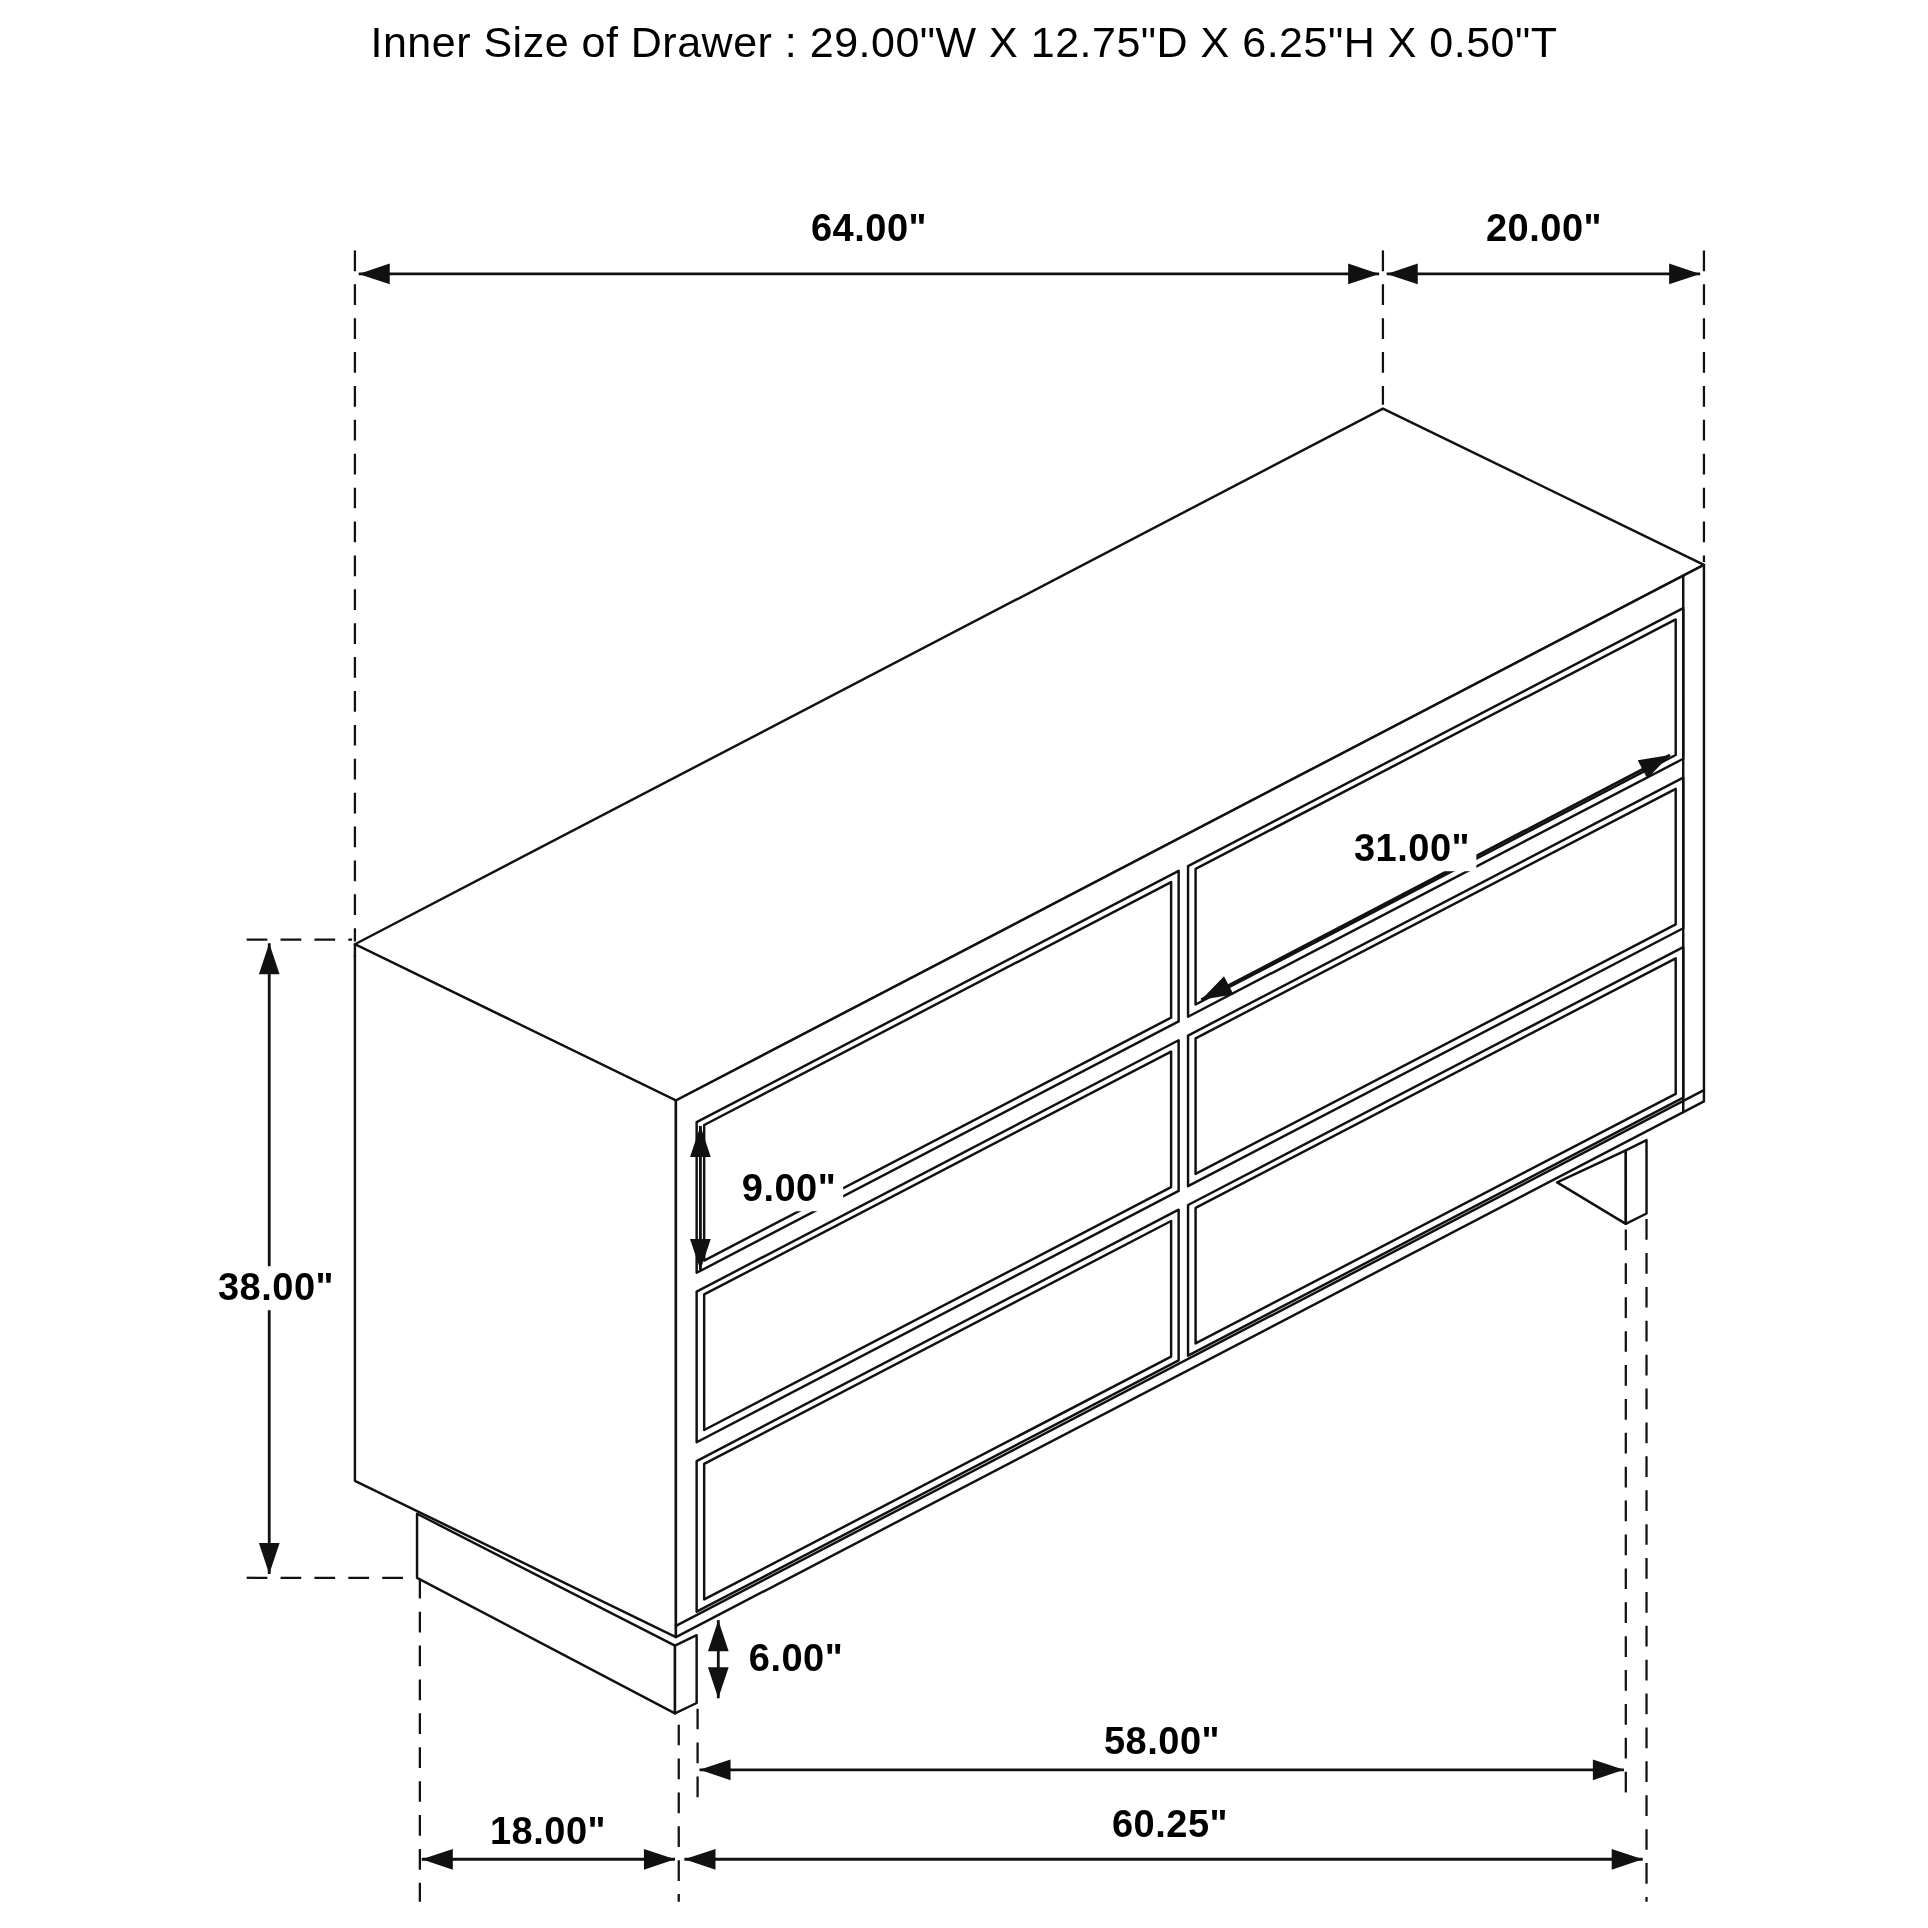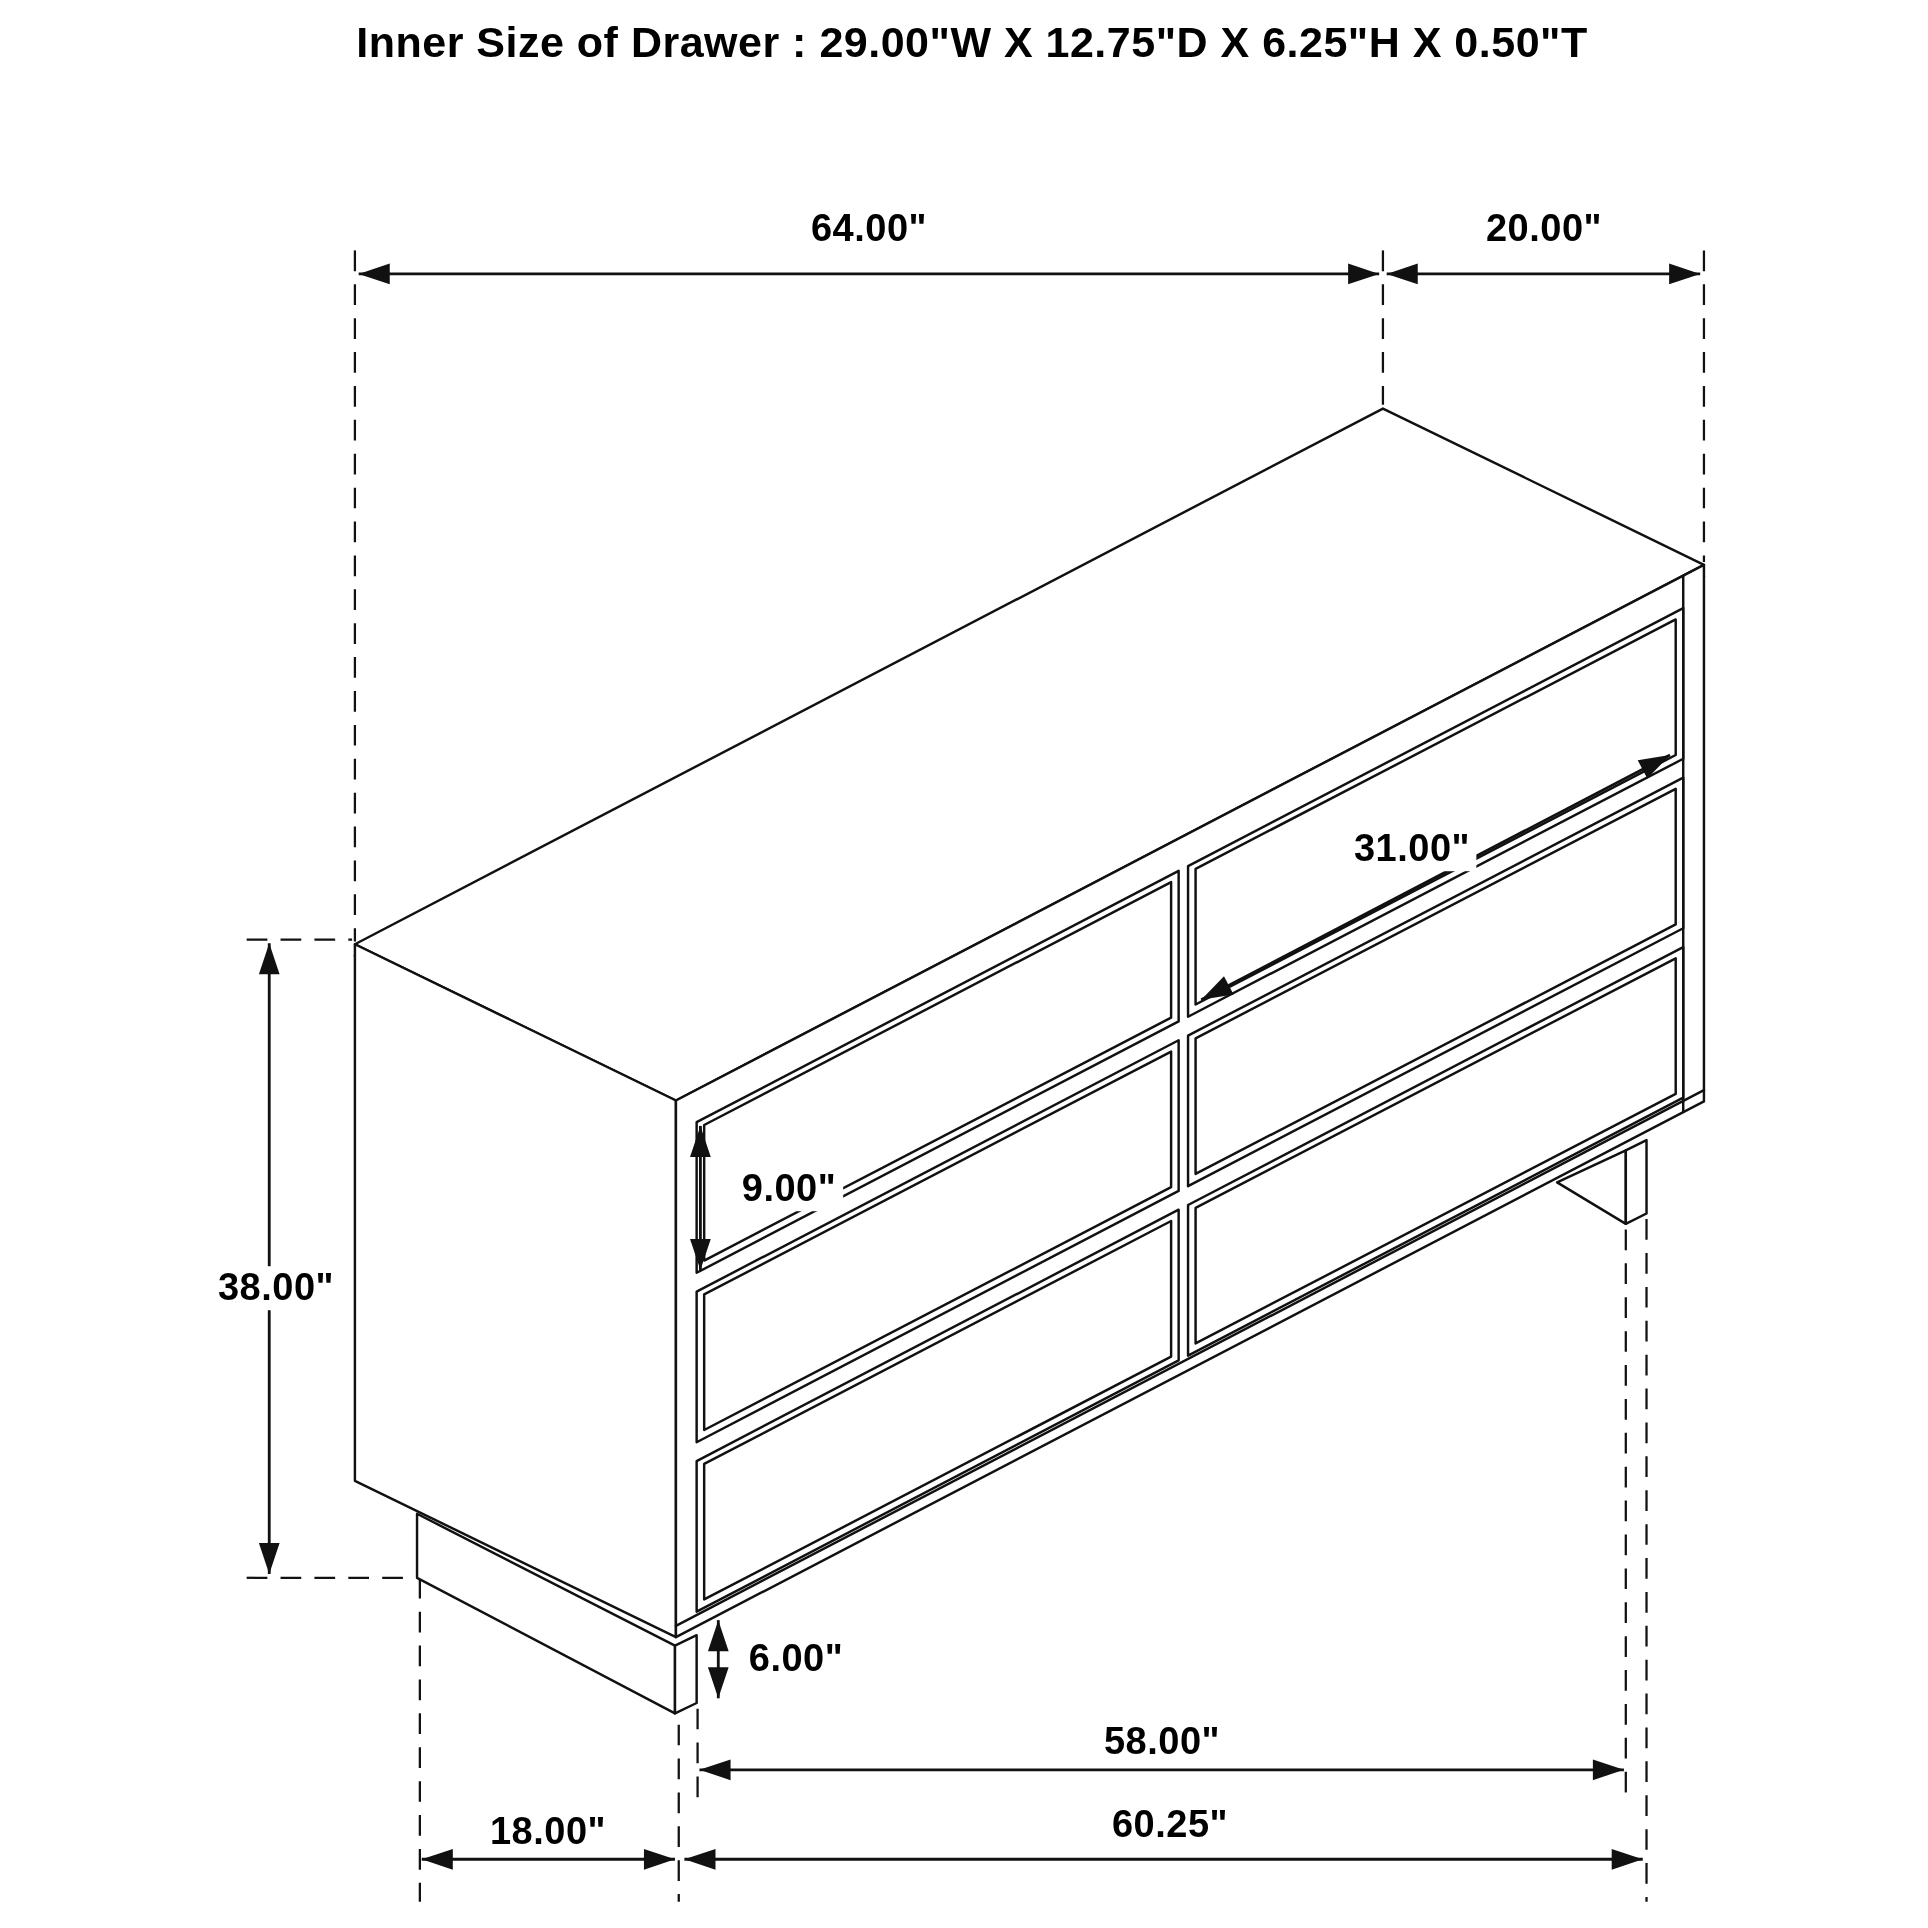--- a/index.html
+++ b/index.html
@@ -8,21 +8,21 @@
     font-family:"Liberation Sans",sans-serif;color:#000;overflow:hidden;
   }
   .drawing{position:absolute;left:0;top:0;}
   .lbl{
     position:absolute;transform:translate(-50%,-50%);
     font-weight:700;font-size:38px;line-height:1.1;white-space:nowrap;
     background:#ffffff;padding:0.9px 6.6px;letter-spacing:0.5px;
   }
   .title{
     position:absolute;left:50%;top:42px;transform:translate(-50%,-50%);
-    font-weight:700;font-size:43px;white-space:nowrap;letter-spacing:0.5px;margin-left:8px;
+    font-weight:400;font-size:43px;white-space:nowrap;letter-spacing:0.5px;
   }
 </style>
 </head>
 <body>
 
 <div class="canvas">
 
   <svg class="drawing" width="1928" height="1928" viewBox="0 0 2048 2048">
     <defs>
       <marker id="ah" markerUnits="userSpaceOnUse" markerWidth="38" markerHeight="26" refX="34" refY="12" orient="auto-start-reverse">

